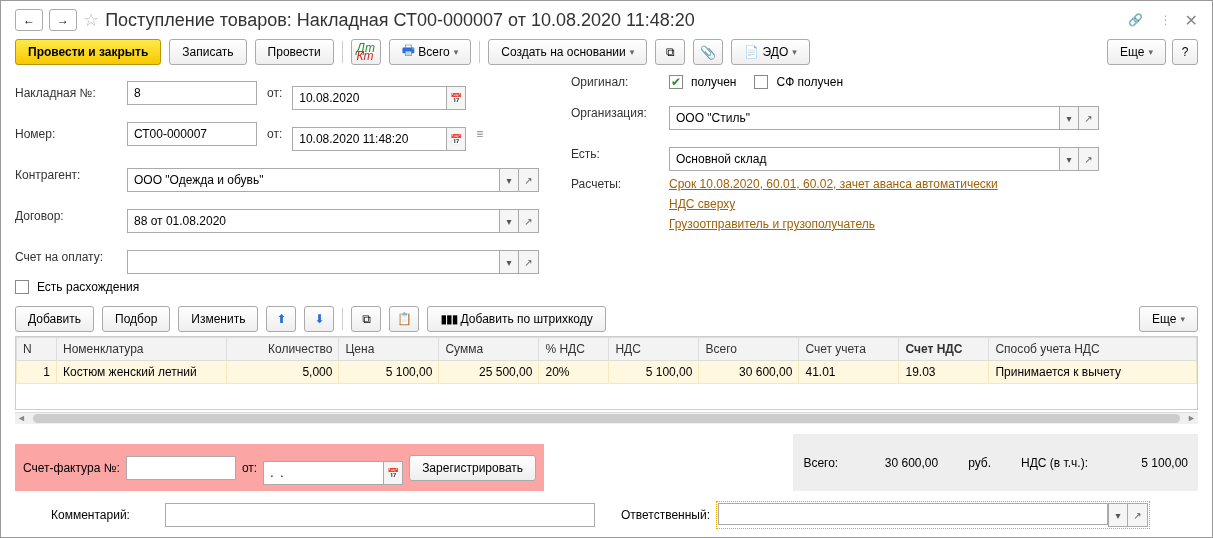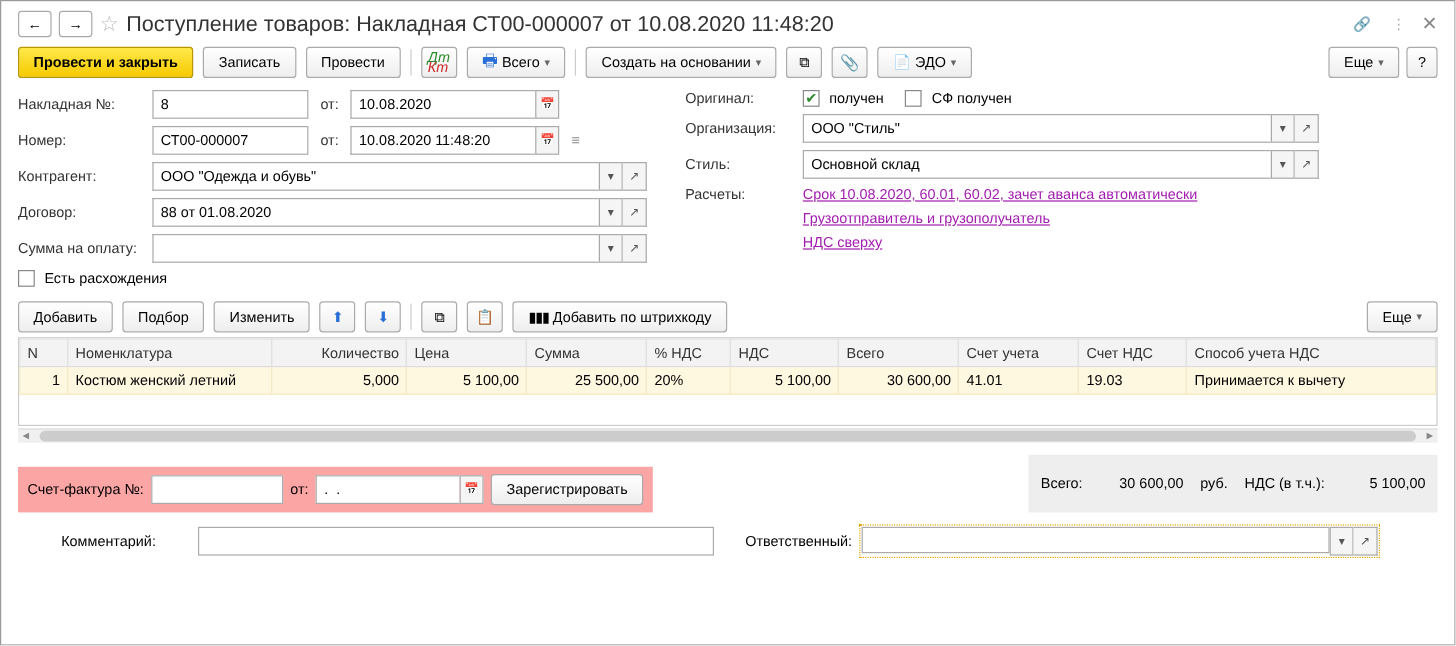--- a/index.html
+++ b/index.html
@@ -21,46 +21,46 @@
 .sep { width: 1px; height: 22px; background: #ccc; }
 
 .form-row { display: flex; align-items: center; margin-bottom: 6px; gap: 4px; }
 .label { width: 108px; color: #333; }
 .label-sm { color: #333; margin: 0 6px; }
 .input { height: 24px; border: 1px solid #aaa; padding: 0 6px; background: #fff; }
 .input-w1 { width: 130px; }
 .input-w2 { width: 154px; }
 .input-w3 { width: 372px; }
 .input-w4 { width: 390px; }
-.input-group { display: flex; }
+.input-group { display: flex; margin-top: 11px; }
 .input-group .input { border-right: none; }
 .ig-btn { width: 20px; height: 24px; border: 1px solid #aaa; background: #f5f5f5; display: flex; align-items: center; justify-content: center; cursor: pointer; font-size: 10px; color: #555; }
 .ig-btn + .ig-btn { border-left: none; }
-.link { color: #a21caf; text-decoration: underline; cursor: pointer; }
+.link { color: #a16207; text-decoration: underline; cursor: pointer; }
 .checkbox { width: 14px; height: 14px; border: 1px solid #888; display: inline-flex; align-items: center; justify-content: center; margin-right: 4px; vertical-align: middle; }
 .check-green { color: #2a8a2a; background:#fff; }
 
 .col2 { display: flex; gap: 16px; }
 .col-left { width: 540px; }
 .col-right { flex: 1; }
 .col-right .label { width: 94px; }
 
 .table-toolbar { display: flex; gap: 8px; align-items: center; margin-top: 6px; margin-bottom: 4px; }
 .table-wrap { border: 1px solid #ccc; height: 74px; overflow: hidden; position: relative; }
 table { border-collapse: collapse; width: 100%; }
 th { background: #f3f3f3; border: 1px solid #ddd; padding: 4px 6px; text-align: left; font-weight: normal; color: #333; }
 td { border: 1px solid #f3e8c0; padding: 4px 6px; background: #fff8e0; }
 .num { text-align: right; }
 .scrollbar { height: 12px; background: #f0f0f0; border-top: 1px solid #ddd; position: relative; margin-top:2px;}
 .scrollbar::before { content: "◄"; position: absolute; left: 2px; font-size: 9px; color: #888; }
 .scrollbar::after { content: "►"; position: absolute; right: 2px; font-size: 9px; color: #888; }
 .thumb { position: absolute; left: 18px; right: 18px; top: 1px; bottom: 1px; background: #ccc; border-radius: 5px; }
 
 .sf-row { display: flex; align-items: center; gap: 6px; background: #fca5a5; padding: 6px 8px; margin-top: 10px; }
-.totals-row { margin-left: auto; background: #eee; padding: 6px 10px; display: flex; gap: 14px; align-items: center; }
+.totals-row { margin-left: auto; background: #eee; padding: 6px 10px; display: flex; gap: 30px; align-items: center; }
 
 .edo-box { border: 2px solid #cc0000; padding: 4px 6px; display: inline-block; margin-top: 10px; }
 
 .bottom-row { display: flex; align-items: center; gap: 6px; margin-top: 10px; }
 .resp-group { border: 1px dotted #e6a800; padding: 1px; display: flex; }
 .resp-input { height: 22px; border: 1px solid #aaa; width: 390px; }
 
 .arrow-up { color: #2a6fd6; }
 .arrow-down { color: #2a6fd6; }
 .dtkt { font-size: 10px; line-height: 8px; font-style: italic; }
@@ -142,21 +142,21 @@
       </div>
       <div class="form-row">
         <span class="label">Договор:</span>
         <div class="input-group">
           <input class="input input-w3" value="88 от 01.08.2020" style="">
           <div class="ig-btn">▾</div>
           <div class="ig-btn">↗</div>
         </div>
       </div>
       <div class="form-row">
-        <span class="label">Сумма на оплату:</span>
+        <span class="label">Счет на оплату:</span>
         <div class="input-group">
           <input class="input input-w3" value="" style="">
           <div class="ig-btn">▾</div>
           <div class="ig-btn">↗</div>
         </div>
       </div>
       <div class="form-row">
         <span class="checkbox"></span>
         <span>Есть расхождения</span>
       </div>
@@ -173,38 +173,38 @@
       </div>
       <div class="form-row">
         <span class="label">Организация:</span>
         <div class="input-group">
           <input class="input input-w4" value="ООО &quot;Стиль&quot;" style="">
           <div class="ig-btn">▾</div>
           <div class="ig-btn">↗</div>
         </div>
       </div>
       <div class="form-row">
-        <span class="label">Стиль:</span>
+        <span class="label">Есть:</span>
         <div class="input-group">
           <input class="input input-w4" value="Основной склад" style="">
           <div class="ig-btn">▾</div>
           <div class="ig-btn">↗</div>
         </div>
       </div>
       <div class="form-row">
         <span class="label">Расчеты:</span>
         <span class="link">Срок 10.08.2020, 60.01, 60.02, зачет аванса автоматически</span>
       </div>
       <div class="form-row">
         <span class="label"></span>
+        <span class="link">НДС сверху</span>
+      </div>
+      <div class="form-row">
+        <span class="label"></span>
         <span class="link">Грузоотправитель и грузополучатель</span>
-      </div>
-      <div class="form-row">
-        <span class="label"></span>
-        <span class="link">НДС сверху</span>
       </div>
     </div>
   </div>
 
   <div class="table-toolbar">
     <div class="btn">Добавить</div>
     <div class="btn">Подбор</div>
     <div class="btn">Изменить</div>
     <div class="btn btn-icon arrow-up">⬆</div>
     <div class="btn btn-icon arrow-down">⬇</div>
@@ -223,21 +223,21 @@
           <tr>
         <th style="width:40px;">N</th>
         <th style="width:170px;">Номенклатура</th>
         <th style="width:100px;padding-left:41px;">Количество</th>
         <th style="width:100px;">Цена</th>
         <th style="width:100px;">Сумма</th>
         <th style="width:70px;">% НДС</th>
         <th style="width:90px;">НДС</th>
         <th style="width:100px;">Всего</th>
         <th style="width:100px;">Счет учета</th>
-        <th style="width:90px;">Счет НДС</th>
+        <th style="width:90px;font-weight:bold;">Счет НДС</th>
         <th>Способ учета НДС</th>
       </tr>
         </thead>
       <tbody>
         <tr>
           <td class="num">1</td>
           <td>Костюм женский летний</td>
           <td class="num">5,000</td>
           <td class="num">5 100,00</td>
           <td class="num">25 500,00</td>

